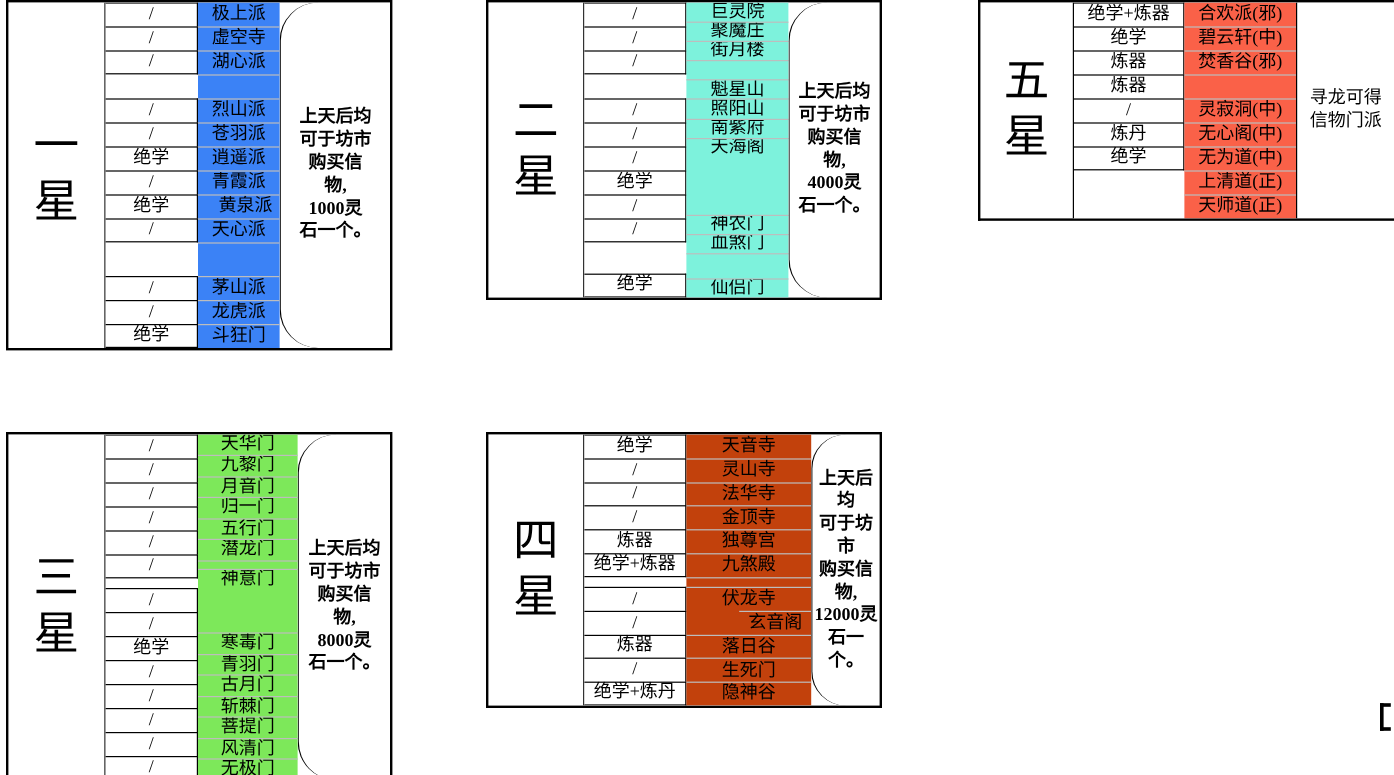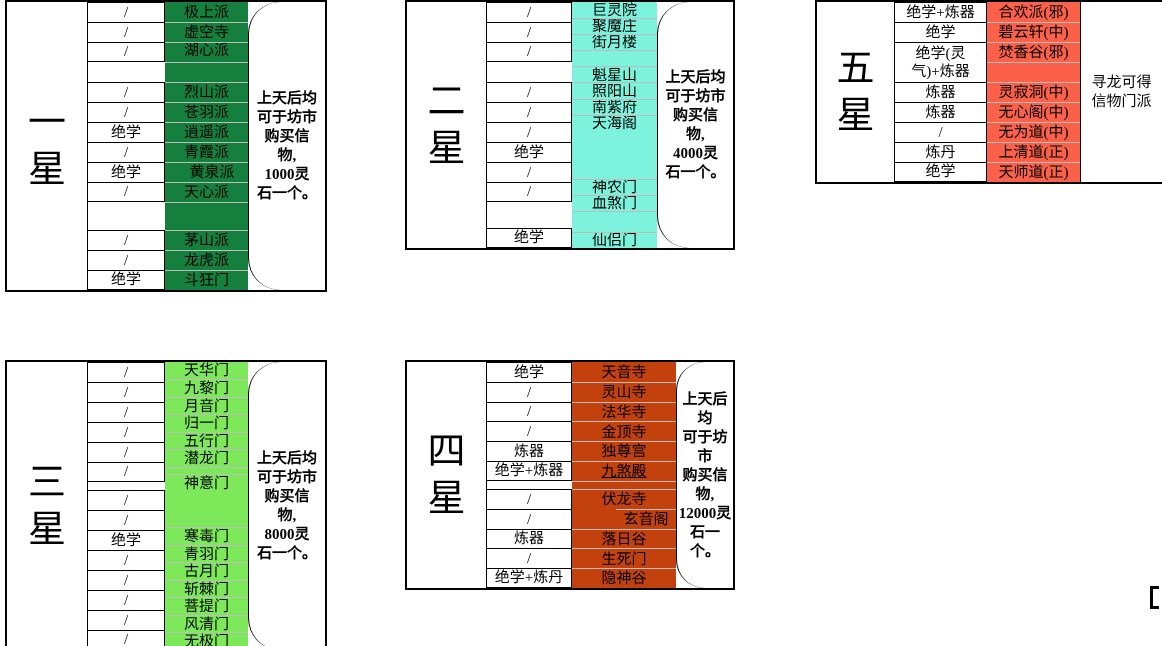--- a/index.html
+++ b/index.html
@@ -65,24 +65,24 @@
       <div class="midcell" style="height: 20px;">/</div>
       <div class="midcell" style="height: 20px;">绝学</div>
       <div class="midcell" style="height: 20px;">/</div>
       <div class="midcell" style="height: 20px;">绝学</div>
       <div class="midcell glast" style="height: 20px;">/</div>
       <div class="midspacer" style="height: 28px;"></div>
       <div class="midcell" style="height: 20px;">/</div>
       <div class="midcell" style="height: 20px;">/</div>
       <div class="midcell glast" style="height: 20px;">绝学</div>
     </div>
-    <div class="color-col" style="width: 83px; background: #15803d;">
+    <div class="color-col" style="width: 68px; background: #3b82f6;">
       <div class="colorcell" style="height: 20px;">极上派</div>
       <div class="colorcell" style="height: 20px;">虚空寺</div>
-      <div class="colorcell" style="height: 20px; font-family: Liberation Mono, monospace;">湖心派</div>
+      <div class="colorcell" style="height: 20px;">湖心派</div>
       <div class="colorspacer" style="height: 20px;"></div>
       <div class="colorcell" style="height: 20px;">烈山派</div>
       <div class="colorcell" style="height: 20px;">苍羽派</div>
       <div class="colorcell" style="height: 20px;">逍遥派</div>
       <div class="colorcell" style="height: 20px;">青霞派</div>
       <div class="colorcell" style="height: 20px; padding-left: 11px;">黄泉派</div>
       <div class="colorcell" style="height: 20px;">天心派</div>
       <div class="colorspacer" style="height: 28px;"></div>
       <div class="colorcell" style="height: 20px;">茅山派</div>
       <div class="colorcell" style="height: 20px;">龙虎派</div>
@@ -140,21 +140,20 @@
     </div>
   </div>
 <div class="startable open-right" style="left: 815px; top: 0px; width: 347px; height: 184px;">
     <div class="label-col" style="width: 78px;">
       <div>五</div>
       <div>星</div>
     </div>
     <div class="mid-col" style="width: 92px;">
       <div class="midcell" style="height: 20px;">绝学+炼器</div>
       <div class="midcell" style="height: 20px;">绝学</div>
-      <div class="midcell" style="height: 40px;">绝学(灵气)+炼器</div>
       <div class="midcell" style="height: 20px;">炼器</div>
       <div class="midcell" style="height: 20px;">炼器</div>
       <div class="midcell" style="height: 20px;">/</div>
       <div class="midcell" style="height: 20px;">炼丹</div>
       <div class="midcell glast" style="height: 20px;">绝学</div>
     </div>
     <div class="color-col" style="width: 93px; background: rgb(250, 97, 72);">
       <div class="colorcell" style="height: 20px;">合欢派(邪)</div>
       <div class="colorcell" style="height: 20px;">碧云轩(中)</div>
       <div class="colorcell" style="height: 20px;">焚香谷(邪)</div>
@@ -236,21 +235,21 @@
       <div class="midcell" style="height: 20px;">炼器</div>
       <div class="midcell" style="height: 20px;">/</div>
       <div class="midcell glast" style="height: 20px;">绝学+炼丹</div>
     </div>
     <div class="color-col" style="width: 104px; background: #c2410c;">
       <div class="colorcell" style="height: 20px;">天音寺</div>
       <div class="colorcell" style="height: 20px;">灵山寺</div>
       <div class="colorcell" style="height: 20px;">法华寺</div>
       <div class="colorcell" style="height: 20px;">金顶寺</div>
       <div class="colorcell" style="height: 20px;">独尊宫</div>
-      <div class="colorcell" style="height: 20px; text-decoration: underline;">九煞殿</div>
+      <div class="colorcell" style="height: 20px;">九煞殿</div>
       <div class="colorspacer" style="height: 8px;"></div>
       <div class="colorcell" style="height: 20px;">伏龙寺</div>
       <div class="colorcell" style="height: 20px; margin-left: 44px;">玄音阁</div>
       <div class="colorcell" style="height: 20px;">落日谷</div>
       <div class="colorcell" style="height: 20px;">生死门</div>
       <div class="colorcell" style="height: 20px;">隐神谷</div>
     </div>
     <div class="note-col bold">
       <div>上天后均</div>
       <div>可于坊市</div>

